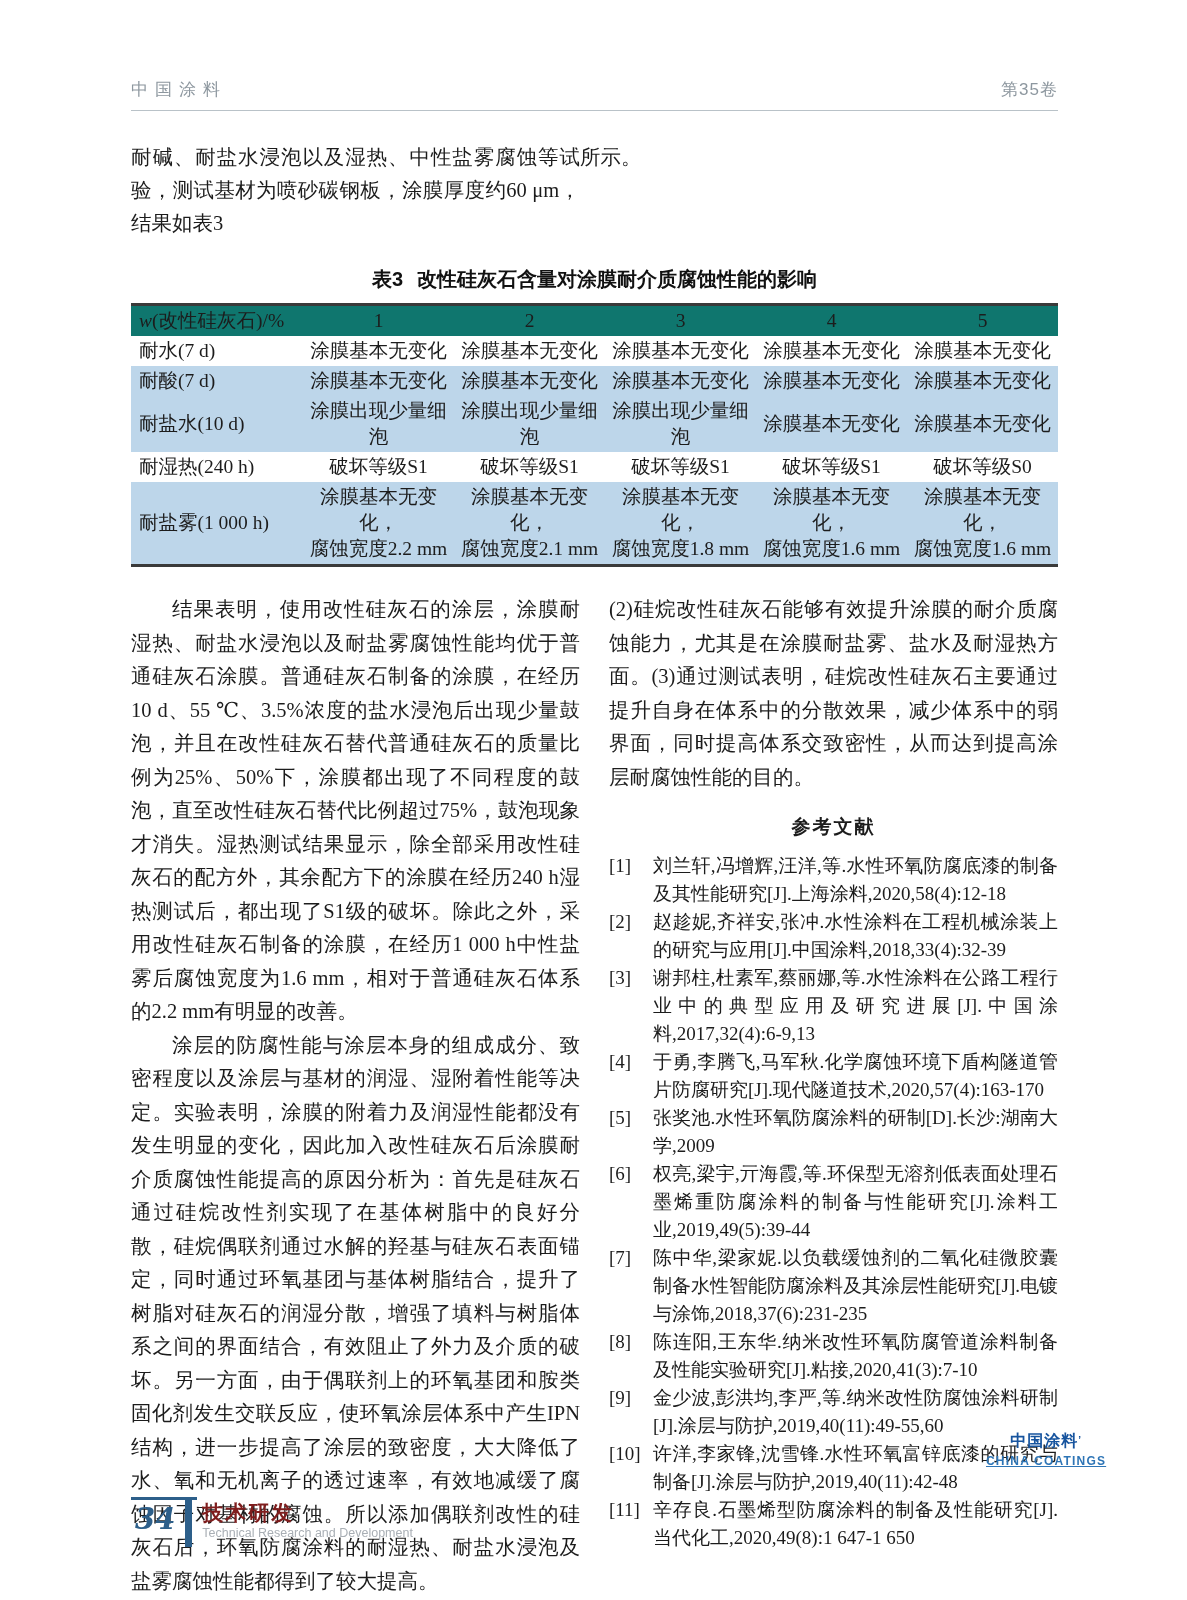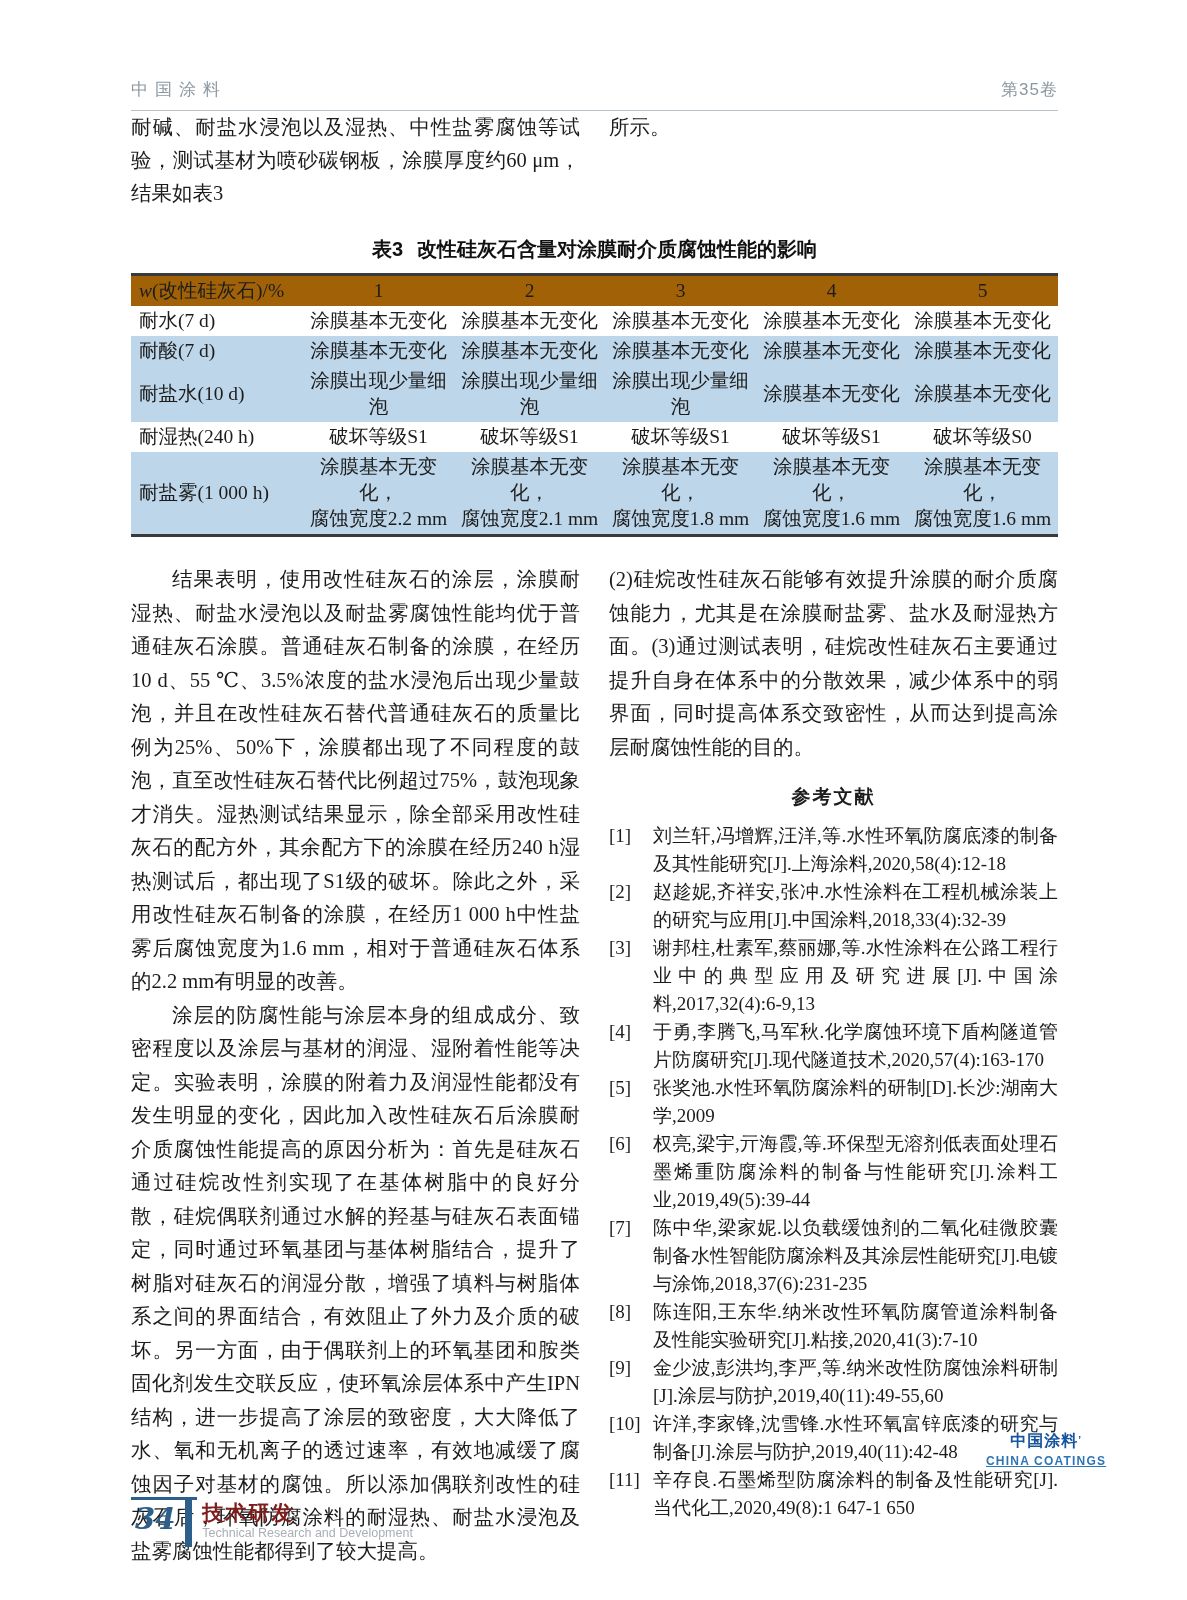--- a/index.html
+++ b/index.html
@@ -12,37 +12,37 @@
   .content { position:absolute; left:131px; width:927px; top:78px; }
 
   
   .runhead { display:flex; justify-content:space-between; align-items:flex-end;
     font-family:"Liberation Sans","DejaVu Sans",sans-serif;
     color:#8d979f; font-size:17px; padding-bottom:9px; border-bottom:1px solid #b9c2c8; }
   .runhead-left { letter-spacing:7px; }
   .runhead-right { letter-spacing:1px; }
 
   
-  .intro-row { display:flex; gap:29px; font-size:20.5px; line-height:33px; }
+  .intro-row { display:flex; margin-top:30px; font-size:20.5px; line-height:33px; }
   .intro-col { width:449px; text-align:justify; }
 
   
   .tbl-cap-zh { text-align:center; margin-top:26px; font-family:"Liberation Sans","DejaVu Sans",sans-serif;
     font-weight:bold; font-size:20px; color:#111; }
   .tbl-cap-zh .cap-label { margin-right:14px; }
   .tbl-cap-en { text-align:center; margin-top:6px; font-weight:bold; font-size:18.5px; color:#111; }
   .tbl-cap-en .cap-label { margin-right:12px; }
 
   
   table.corr { width:100%; border-collapse:collapse; margin-top:10px;
     border-top:3px solid #3a3a3a; border-bottom:3px solid #3a3a3a;
     font-size:19.5px; }
   table.corr th, table.corr td { font-weight:normal; text-align:center;
     padding:2px 4px; white-space:pre-line; line-height:26px; }
-  table.corr thead tr { background:#a16207; height:31px; }
+  table.corr thead tr { background:#0f766e; height:31px; }
   table.corr tbody tr { height:30px; }
   table.corr tbody tr.shaded { background:#bdd6ea; }
   table.corr .row-label, table.corr th.lead { text-align:left; width:172px; padding-left:8px; }
   .ital { font-style:italic; }
 
   
   .cols { display:flex; gap:29px; margin-top:26px; }
   .col { width:449px; text-align:justify; font-size:20.5px; line-height:33.5px; }
   .col p.para { text-indent:2em; }
   .ref-head { font-family:"Liberation Sans","DejaVu Sans",sans-serif; font-weight:bold;

